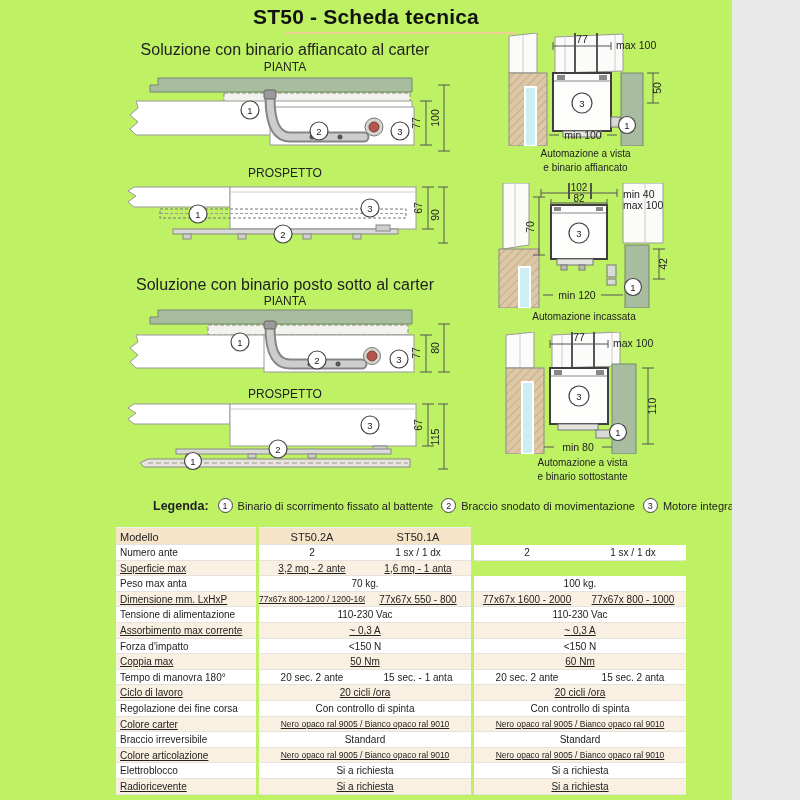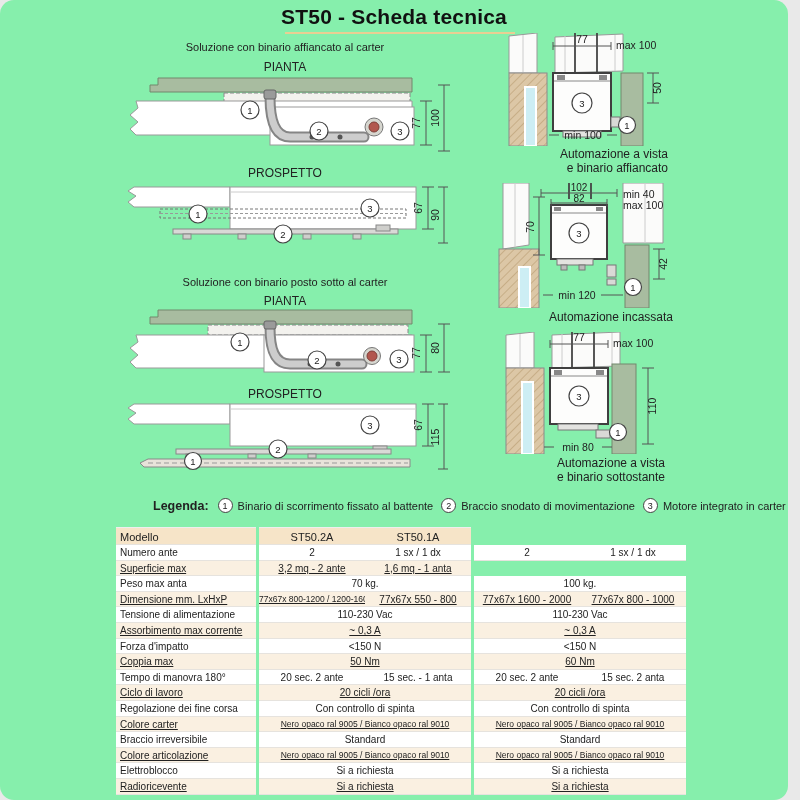--- a/index.html
+++ b/index.html
@@ -1,23 +1,23 @@
 <!DOCTYPE html>
 <html><head>
 <meta charset="utf-8">
 <style>
   html,body{margin:0;padding:0;background:#e9e9e9;}
-  #screen{position:relative;width:788px;height:800px;background:#86efac;
-          font-family:"Liberation Sans",sans-serif;color:#222;overflow:hidden;border-radius:14px;}
+  #screen{position:relative;width:732px;height:800px;background:#bef264;
+          font-family:"Liberation Sans",sans-serif;color:#222;overflow:hidden;}
   .abs{position:absolute;}
   .h-title{top:5px;left:0;width:100%;text-align:center;font-size:21px;font-weight:bold;color:#111;letter-spacing:.2px;}
   .underline{top:32px;left:285px;width:230px;height:2px;background:#e9cf93;}
-  .sec-title{left:118px;width:334px;text-align:center;font-size:11px;color:#222;}
+  .sec-title{left:118px;width:334px;text-align:center;font-size:16px;color:#222;}
   .dg-label{left:118px;width:334px;text-align:center;font-size:12px;color:#222;}
-  .caption{text-align:right;font-size:12px;line-height:14px;color:#222;}
+  .caption{text-align:center;font-size:10px;line-height:14px;color:#222;}
   svg{display:block;}
   svg text{font-family:"Liberation Sans",sans-serif;fill:#222;}
 
   .legend{left:116px;top:498px;width:578px;display:flex;align-items:center;gap:8px;font-size:11px;color:#222;padding-left:37px;}
   .lg-title{font-weight:bold;font-size:12.5px;margin-right:1px;}
   .lg-item{display:flex;align-items:center;gap:5px;white-space:nowrap;}
   .lg-circle{display:inline-flex;align-items:center;justify-content:center;width:15px;height:15px;
              border:1px solid #444;border-radius:50%;font-size:9px;background:#fff;flex:none;box-sizing:border-box;}
 
   .spec-table{left:116px;top:527px;width:570px;}

